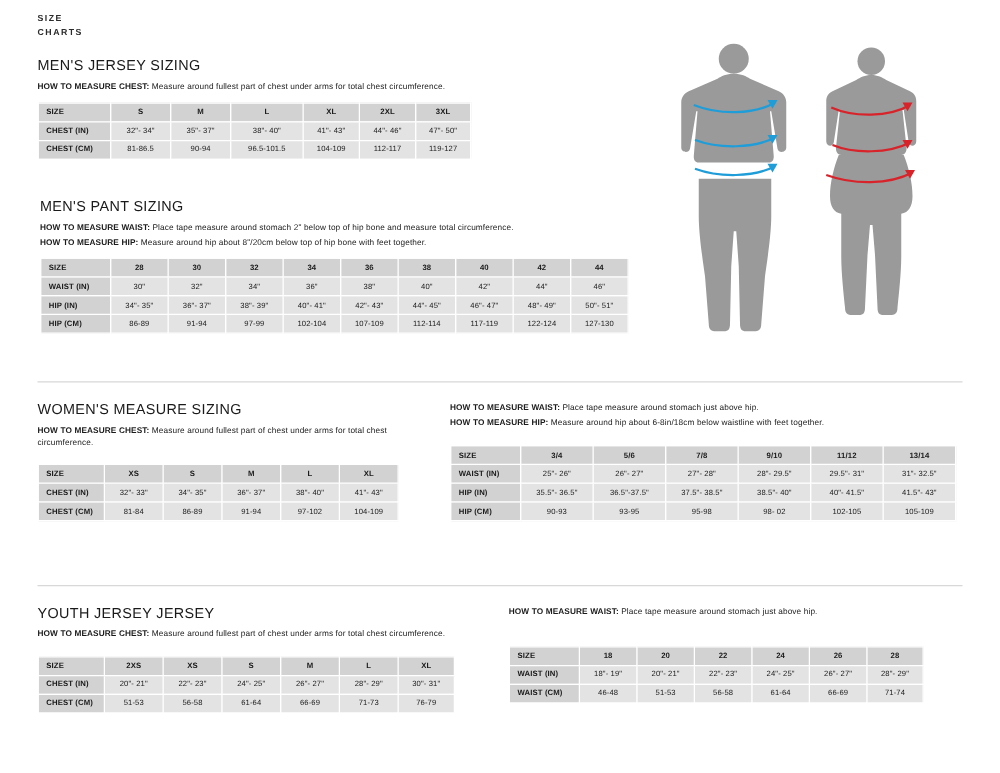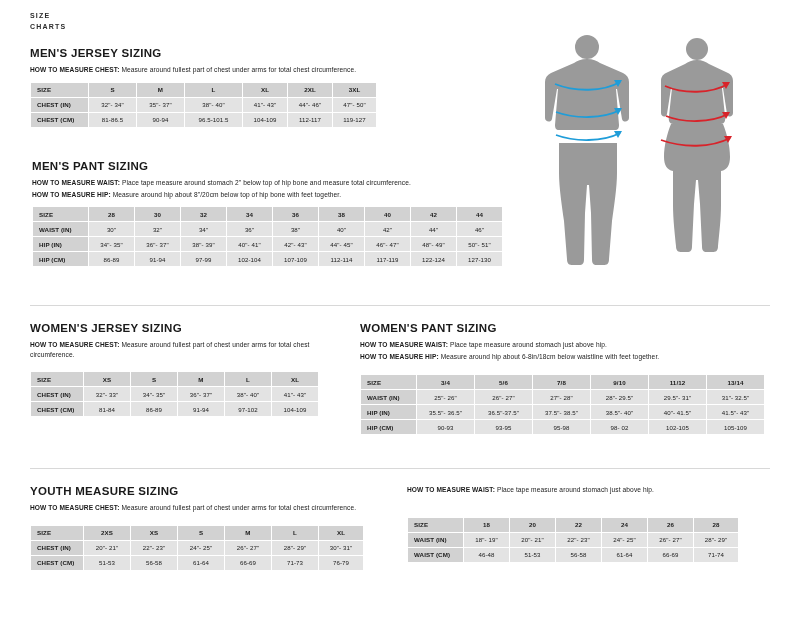--- a/index.html
+++ b/index.html
@@ -19,21 +19,21 @@
     position: absolute;
     left: 30px; top: 10px;
     font-size: 7px;
     font-weight: bold;
     letter-spacing: 1.2px;
     line-height: 11px;
     color: #2b2b2b;
   }
   .section-heading {
     font-size: 11.5px;
-    font-weight: bold;
+    font-weight: normal;
     letter-spacing: 0.3px;
     color: #1a1a1a;
     margin: 0 0 6px 0;
   }
   .howto {
     font-size: 6.6px;
     line-height: 9.5px;
     color: #1a1a1a;
     margin: 0 0 2px 0;
     letter-spacing: 0.1px;
@@ -213,21 +213,21 @@
         <td>112-114</td>
         <td>117-119</td>
         <td>122-124</td>
         <td>127-130</td>
       </tr>
     </tbody>
       </table>
   </div>
 
   <div id="blk-wom-jersey">
-    <div class="section-heading">WOMEN'S JERSEY SIZING</div>
+    <div class="section-heading">WOMEN'S MEASURE SIZING</div>
     <p class="howto" style="width:285px;"><b>HOW TO MEASURE CHEST:</b><span> Measure around fullest part of chest under arms for total chest circumference.</span></p>
     <table class="sz" style="width:288px; margin-top:12px;">
       <colgroup>
           <col style="width:53px">
           <col style="width:47px">
           <col style="width:47px">
           <col style="width:47px">
           <col style="width:47px">
           <col style="width:47px">
         </colgroup>
@@ -254,21 +254,20 @@
         <td>86-89</td>
         <td>91-94</td>
         <td>97-102</td>
         <td>104-109</td>
       </tr>
     </tbody>
       </table>
   </div>
 
   <div id="blk-wom-pant">
-    <div class="section-heading">WOMEN'S PANT SIZING</div>
     <p class="howto"><b>HOW TO MEASURE WAIST:</b><span> Place tape measure around stomach just above hip.</span></p>
     <p class="howto"><b>HOW TO MEASURE HIP:</b><span> Measure around hip about 6-8in/18cm below waistline with feet together.</span></p>
     <table class="sz" style="width:404px; margin-top:13px;">
       <colgroup>
           <col style="width:56px">
           <col style="width:58px">
           <col style="width:58px">
           <col style="width:58px">
           <col style="width:58px">
           <col style="width:58px">
@@ -309,21 +308,21 @@
         <td>95-98</td>
         <td>98- 02</td>
         <td>102-105</td>
         <td>105-109</td>
       </tr>
     </tbody>
       </table>
   </div>
 
   <div id="blk-you-jersey">
-    <div class="section-heading">YOUTH MEASURE SIZING</div>
+    <div class="section-heading">YOUTH JERSEY JERSEY</div>
     <p class="howto" style="width:330px;"><b>HOW TO MEASURE CHEST:</b><span> Measure around fullest part of chest under arms for total chest circumference.</span></p>
     <table class="sz" style="width:333px; margin-top:12px;">
       <colgroup>
           <col style="width:53px">
           <col style="width:47px">
           <col style="width:47px">
           <col style="width:47px">
           <col style="width:47px">
           <col style="width:47px">
           <col style="width:45px">

